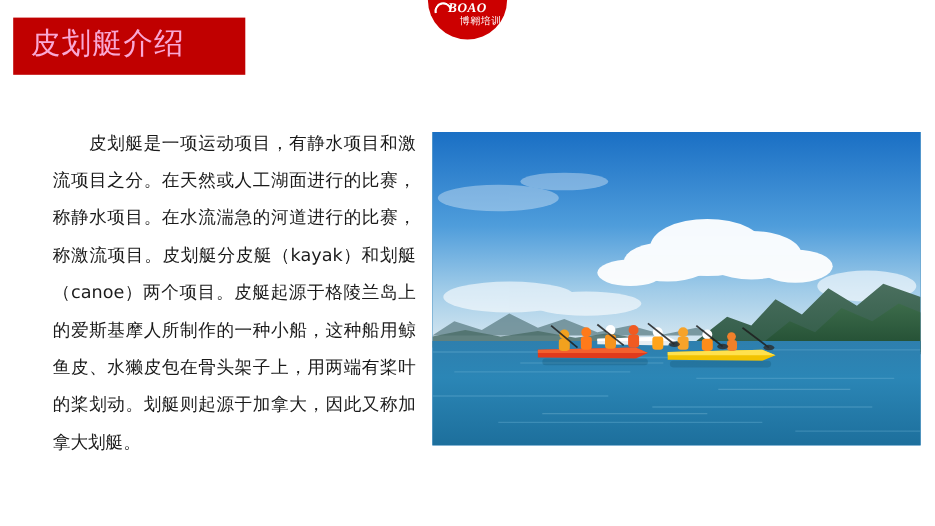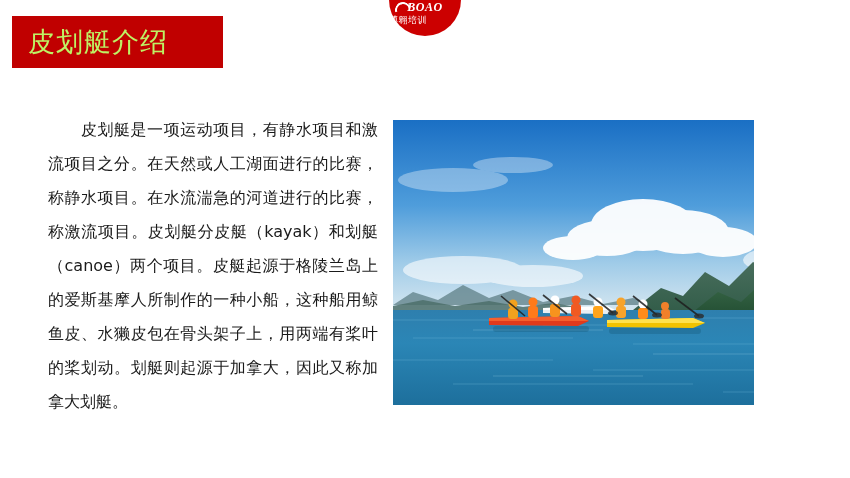--- a/index.html
+++ b/index.html
@@ -9,21 +9,21 @@
   body {
     width: 850px;
     height: 478px;
     background: #ffffff;
     font-family: "Liberation Sans", sans-serif;
     overflow: hidden;
     position: relative;
   }
   .slide {
     position: relative;
-    width: 754px;
+    width: 850px;
     height: 478px;
     background: #ffffff;
     overflow: hidden;
   }
 
   
   .logo {
     position: absolute;
     left: 389px;
     top: 0px;
@@ -42,23 +42,24 @@
     color: #ffffff;
     font-family: "Liberation Serif", serif;
     font-weight: bold;
     font-style: italic;
     font-size: 12px;
     letter-spacing: 0.5px;
     line-height: 13px;
   }
   .logo-sub {
     position: absolute;
-    left: 0;
+    left: 12px;
     top: 15px;
     width: 72px;
+    text-align: center;
     color: #ffffff;
     font-size: 9px;
     font-family: "DejaVu Sans", sans-serif;
     line-height: 11px;
     letter-spacing: 0.5px;
   }
   .logo-swoosh {
     position: absolute;
     left: 6px;
     top: 2px;
@@ -76,23 +77,23 @@
     position: absolute;
     left: 12px;
     top: 16px;
     width: 211px;
     height: 52px;
     background: #c00000;
     display: flex;
     align-items: center;
   }
   .title-text {
-    color: #bef264;
+    color: #f9a8d4;
     font-size: 27px;
-    font-family: Liberation Sans, sans-serif;
+    font-family: Liberation Mono, monospace;
     padding-left: 16px;
     letter-spacing: 1px;
     line-height: 30px;
   }
 
   
   .body-text {
     position: absolute;
     left: 48px;
     top: 113px;

